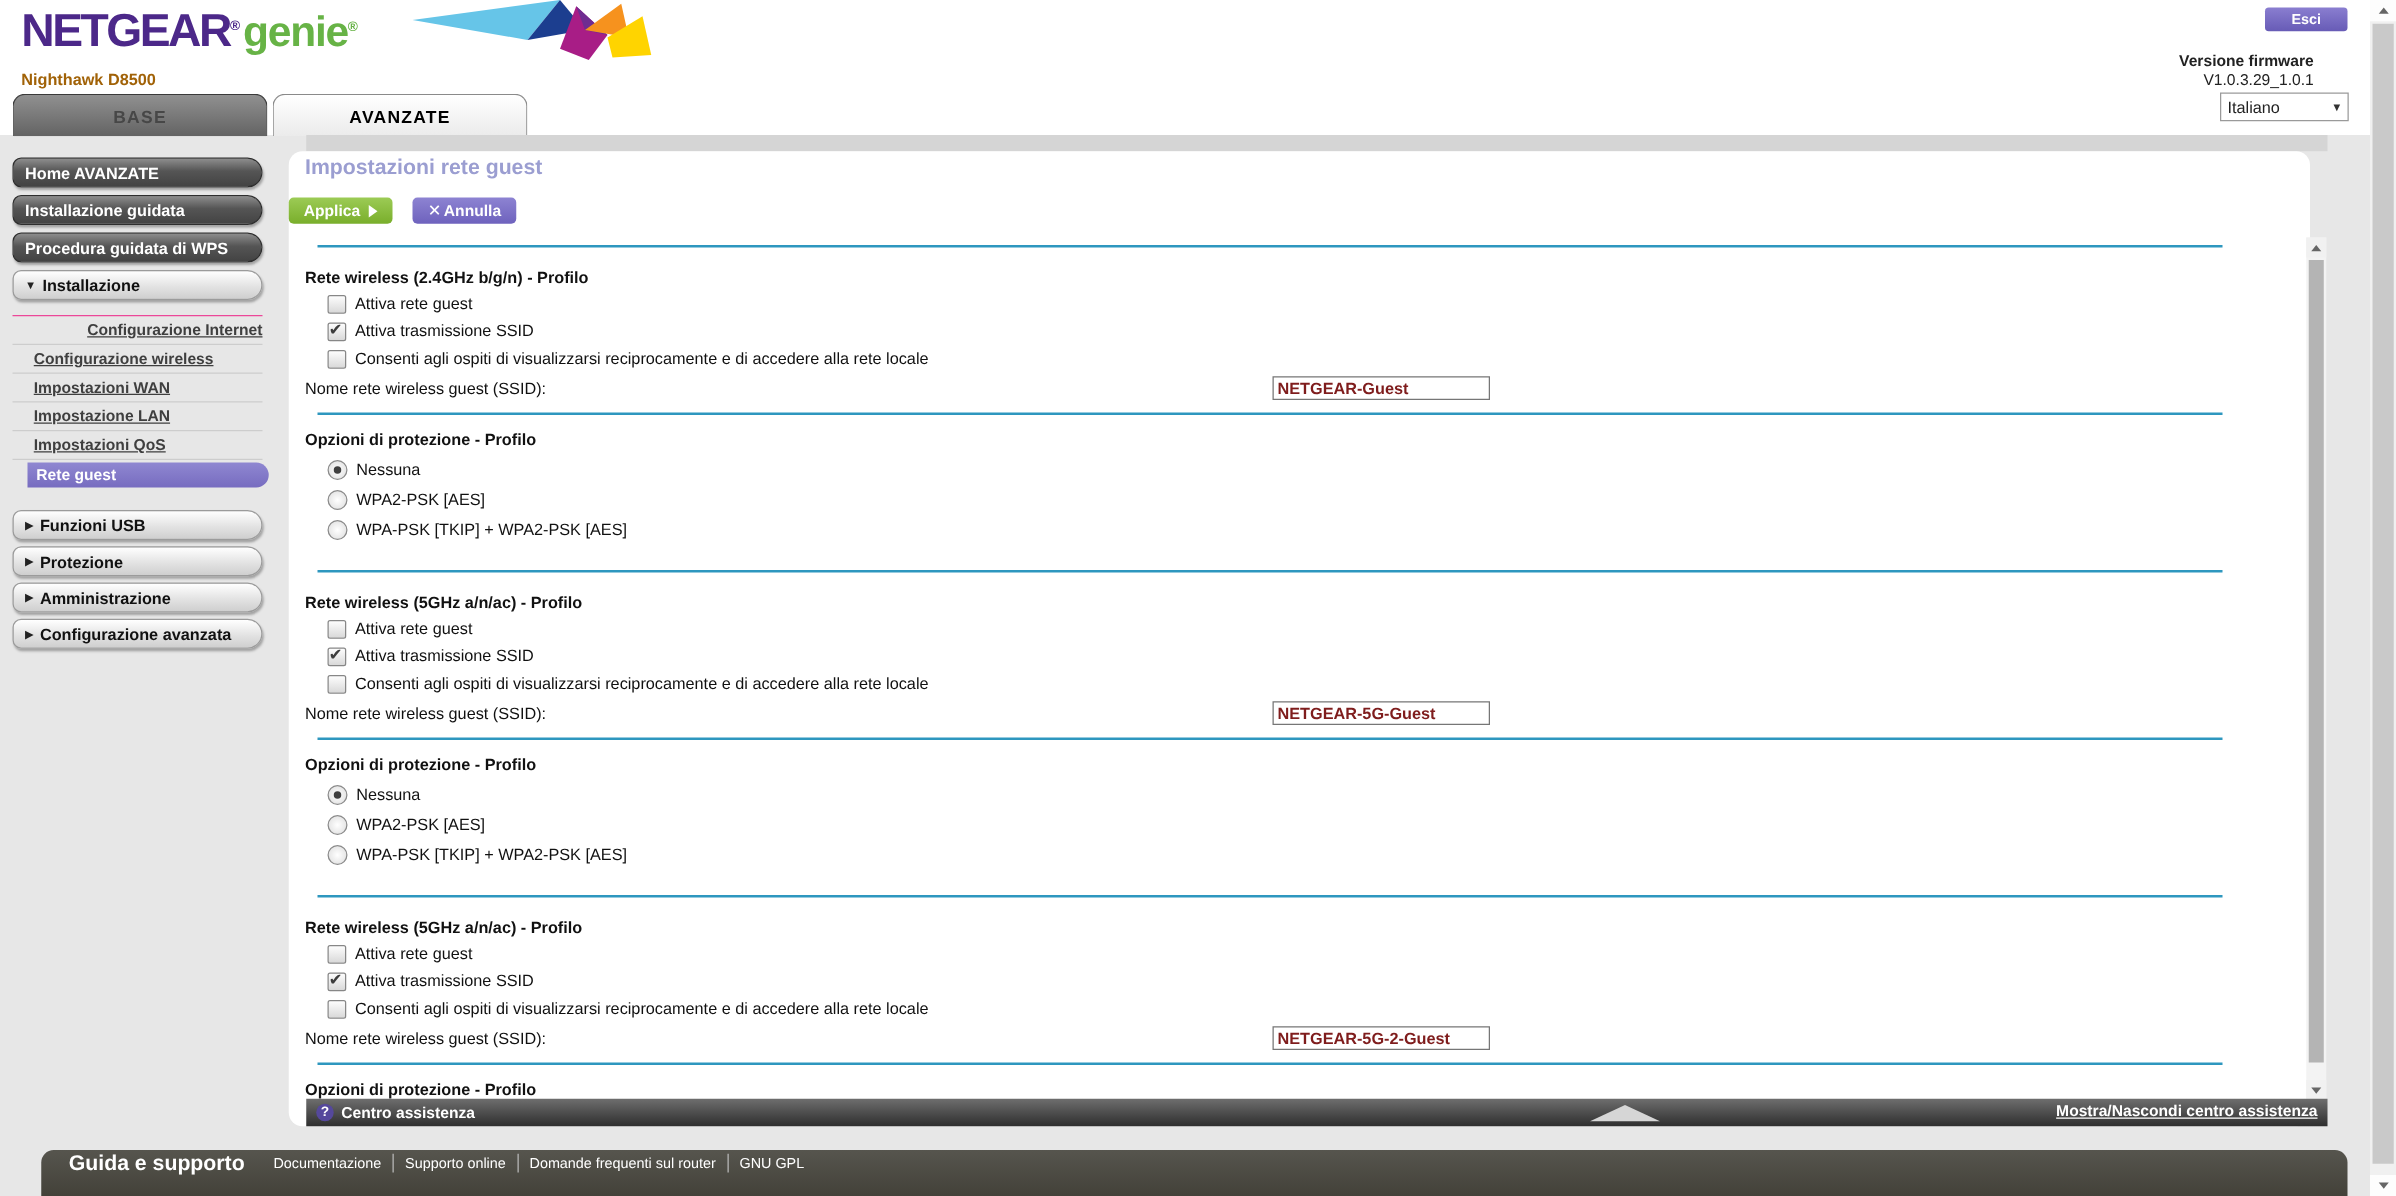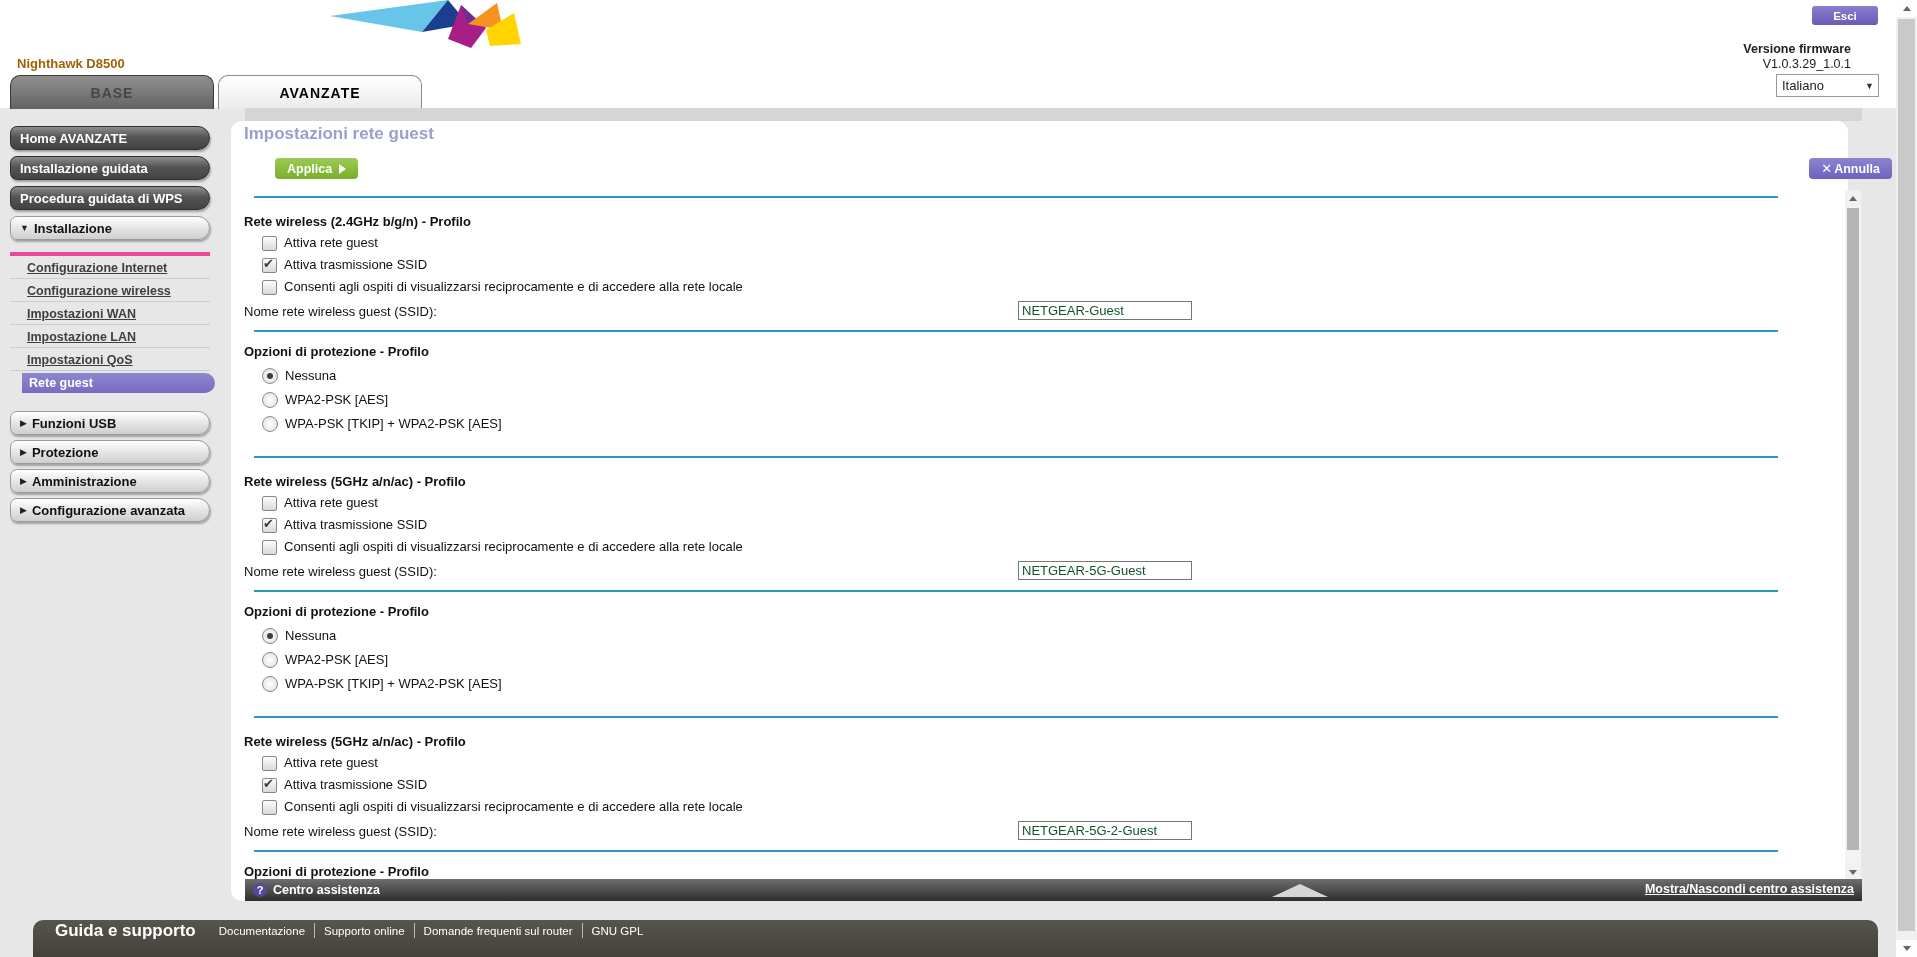--- a/index.html
+++ b/index.html
@@ -35,32 +35,32 @@
   
   .sidebar{position:absolute;left:10px;top:126px;width:200px;}
   .sb-btn{position:relative;height:22px;margin-bottom:6px;border-radius:8px 14px 14px 8px;border:1px solid #2e2e2e;
     display:flex;align-items:center;padding-left:9px;font-size:13px;font-weight:bold;cursor:pointer;
     box-shadow:1px 2px 2px rgba(0,0,0,0.30);}
   .sb-dark{background:linear-gradient(#8d8d8d,#555 45%,#434343);color:#fff;}
   .sb-light{background:linear-gradient(#ffffff,#e3e3e3 55%,#cfcfcf);border-color:#9b9b9b;color:#111;}
   .sb-caret{font-size:9px;margin-right:5px;color:#222;}
   .sb-links{list-style:none;margin:12px 0 0 0;padding:0;}
   .sb-links li{border-bottom:1px solid #cdcdcd;padding:2px 0 2px 17px;}
-  .sb-links li:first-child{border-top:4px solid #ec4899;}
+  .sb-links li:first-child{border-top:1px solid #ec4899;text-align:right;}
   .sb-links a{font-size:12.5px;font-weight:bold;color:#3f3f3f;text-decoration:underline;cursor:pointer;}
   .sb-selected{margin:2px 0 0 12px;width:186px;height:20px;border-radius:0 10px 10px 0;
     background:linear-gradient(#8f87d1,#776cc0);color:#fff;font-size:12.5px;font-weight:bold;
     display:flex;align-items:center;padding-left:7px;cursor:pointer;}
   .sb-collapsed{margin-top:18px;}
   .sb-collapsed .sb-btn{margin-bottom:5px;}
 
   
   .panel{position:absolute;left:231px;top:121px;width:1617px;height:780px;background:#ffffff;border-radius:11px;}
   .page-title{position:absolute;left:13px;top:3px;font-size:17px;font-weight:bold;color:#9b9ed1;}
-  .action-row{position:absolute;left:0;top:37px;width:1617px;display:flex;justify-content:space-between;gap:16px;padding-left:44px;}
+  .action-row{position:absolute;left:0;top:37px;width:1617px;display:flex;justify-content:flex-start;gap:16px;}
   .btn{height:21px;border:none;border-radius:4px;color:#fff;font-weight:bold;font-size:12.5px;cursor:pointer;
     display:flex;align-items:center;padding:0 12px;font-family:inherit;}
   .btn-apply{background:linear-gradient(#9ccb55,#79ae2b);}
   .btn-cancel{background:linear-gradient(#8d83d2,#6e62bd);}
   .arrow-r{display:inline-block;width:0;height:0;border-left:7px solid #fff;border-top:5px solid transparent;
     border-bottom:5px solid transparent;margin-left:7px;}
   .x-icon{font-size:13px;font-weight:bold;margin-right:2px;}
 
   .sections{position:absolute;left:13px;top:75px;width:1560px;}
   .sec-divider{height:2px;background:#2e97bf;margin-left:10px;width:1524px;}
@@ -73,21 +73,21 @@
   .radio-row{height:16px;margin-bottom:8px;}
   .cb{width:13px;height:13px;border:1px solid #878787;border-radius:2px;background:linear-gradient(#fdfdfd,#d9d9d9);
     position:relative;cursor:pointer;flex:none;}
   .cb.checked::after{content:"\2714";position:absolute;left:0px;top:-3px;font-size:13px;color:#3d3d3d;}
   .rd{width:14px;height:14px;border:1px solid #8a8a8a;border-radius:50%;background:radial-gradient(#ffffff,#dcdcdc);
     position:relative;cursor:pointer;flex:none;}
   .rd.selected::after{content:"";position:absolute;left:4px;top:4px;width:6px;height:6px;border-radius:50%;background:#3f3f3f;}
   .ssid-row{position:relative;height:26px;}
   .ssid-label{font-size:13px;color:#111;}
   .ssid-input{position:absolute;left:774px;top:-1px;width:166px;height:17px;border:1px solid #767676;
-    font-size:13px;color:#14532d;padding:0 3px;font-family:inherit;}
+    font-size:13px;color:#7f1d1d;padding:0 3px;font-family:inherit;font-weight:bold;}
 
   
   .watermark{position:absolute;left:820px;top:450px;z-index:6;display:flex;align-items:center;opacity:0.95;pointer-events:none;}
   .wm-logo{width:50px;height:50px;border-radius:10px;transform:rotate(-12deg);
     background:linear-gradient(135deg,#a8c0f0,#5b7fd6 55%,#3c5fc0);border:2px solid #e8eefc;position:relative;
     box-shadow:2px 3px 4px rgba(0,0,0,0.25);}
   .wm-logo::before,.wm-logo::after{content:"";position:absolute;left:7px;top:21px;width:36px;height:8px;border-radius:4px;background:#f2f6ff;}
   .wm-logo::before{transform:rotate(45deg);}
   .wm-logo::after{transform:rotate(-45deg);}
   .wm-text{margin-left:16px;font-size:22px;font-weight:bold;color:#8e959d;letter-spacing:0.5px;}
@@ -132,20 +132,24 @@
   .osb-thumb{position:absolute;left:2px;top:19px;width:17px;height:912px;background:#c9c9c9;}
   .tri-up{width:0;height:0;border-left:4px solid transparent;border-right:4px solid transparent;border-bottom:5px solid #666;}
   .tri-down{width:0;height:0;border-left:4px solid transparent;border-right:4px solid transparent;border-top:5px solid #666;}
 </style>
 </head>
 <body>
 
 <div class="stage">
 
   <div class="header">
+    <div class="logo">
+      <span class="brand"><span>NETGEAR</span><span class="reg">®</span></span>
+      <span class="genie"><span>genie</span><span class="reg">®</span></span>
+    </div>
     <svg class="flag" width="216" height="48" viewBox="0 0 216 48">
       <polygon points="0,16 118,0 92,32" fill="#66c5e8"></polygon>
       <polygon points="92,32 118,0 138,24" fill="#1c3e8f"></polygon>
       <polygon points="118,39 131,5 156,28 141,48" fill="#a81d86"></polygon>
       <polygon points="131,5 138,24 156,28" fill="#6f2c91"></polygon>
       <polygon points="138,24 167,3 173,30" fill="#f6921e"></polygon>
       <polygon points="156,30 184,13 191,44 160,46" fill="#ffd400"></polygon>
     </svg>
     <div class="model">Nighthawk D8500</div>
     <button class="logout-btn">Esci</button>

